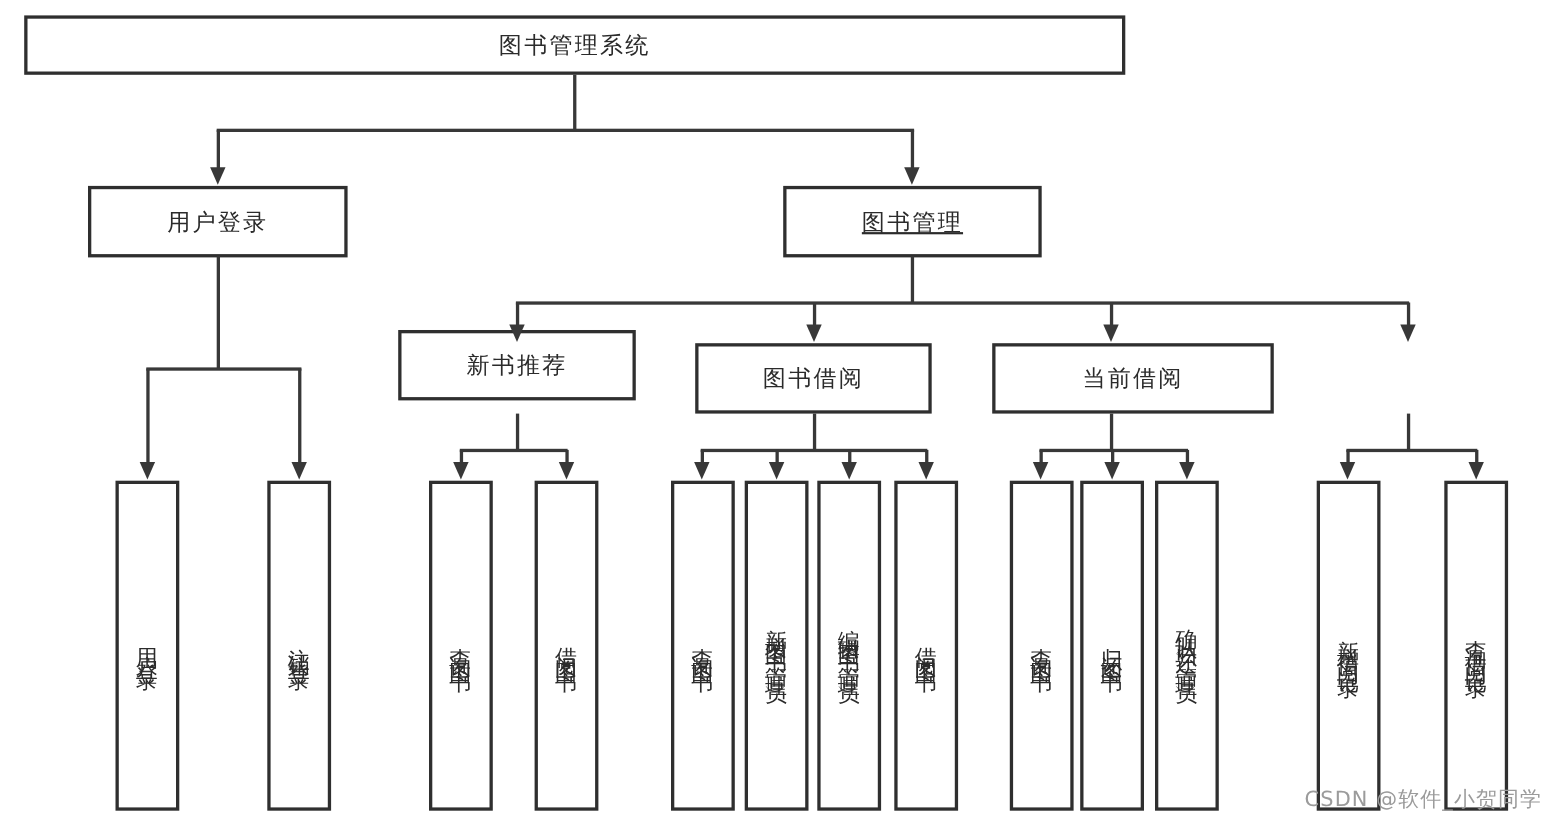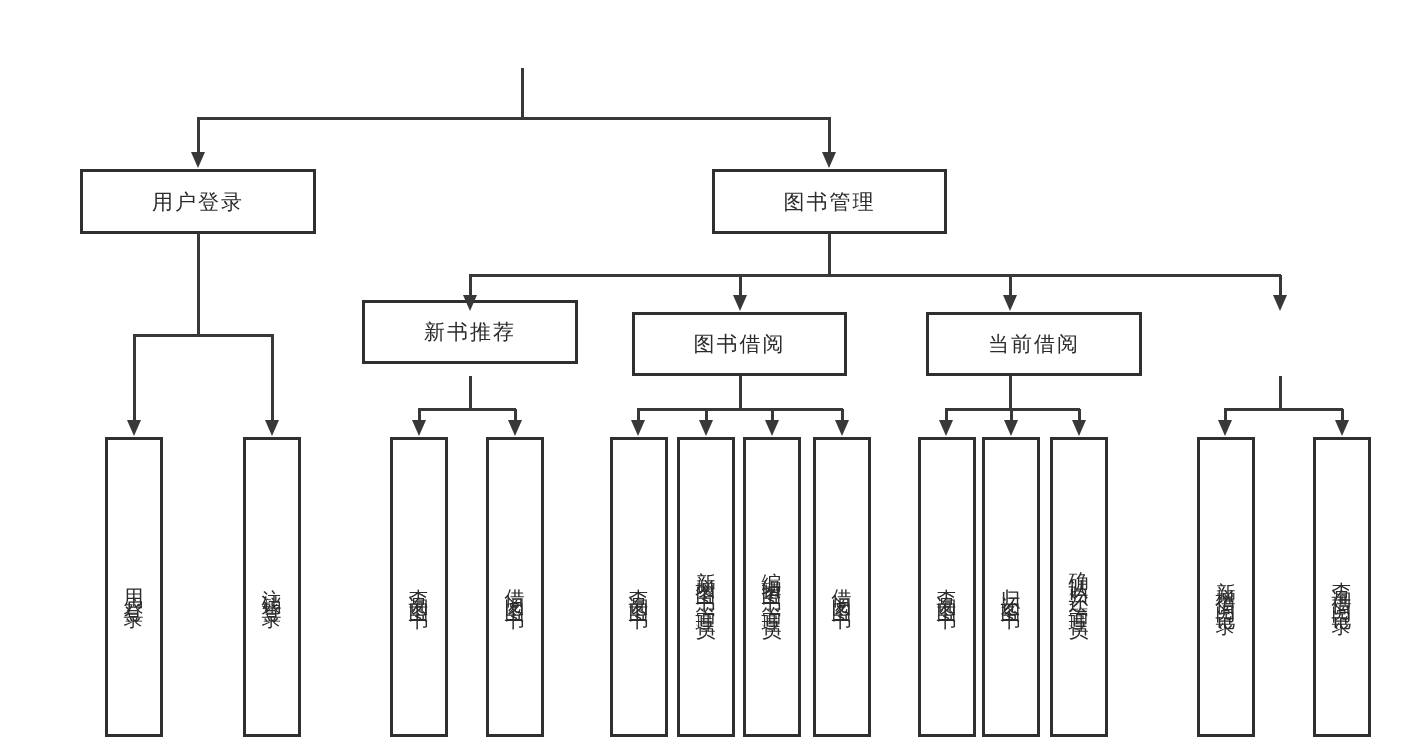--- a/index.html
+++ b/index.html
@@ -32,27 +32,28 @@
   .watermark{
     position:absolute;left:1186px;top:714px;z-index:5;
     color:#9b9b9b;font-size:19px;letter-spacing:1px;white-space:nowrap;
   }
 </style>
 </head>
 <body>
 
 <div class="canvas">
 
+  <div class="box" style="left:22px;top:14px;width:1001px;height:54px;">图书管理系统</div>
 
   <div class="box" style="left:80px;top:169px;width:236px;height:65px;">用户登录</div>
-  <div class="box" style="left:712px;top:169px;width:235px;height:65px;">图书管理</div>
+  <div class="box" style="left:712px;top:169px;width:235px;height:65px;text-decoration:underline;">图书管理</div>
 
   <div class="box" style="left:362px;top:300px;width:216px;height:64px;">新书推荐</div>
   <div class="box" style="left:632px;top:312px;width:215px;height:64px;">图书借阅</div>
-  <div class="box" style="left:902px;top:312px;width:216px;height:64px;margin-left:24px;">当前借阅</div>
+  <div class="box" style="left:902px;top:312px;width:256px;height:64px;">当前借阅</div>
 
   <div class="box leaf" style="left:105px;">
     <span class="vtext">用户登录</span>
   </div>
   <div class="box leaf" style="left:243px;">
     <span class="vtext">注销登录</span>
   </div>
 
   <div class="box leaf" style="left:390px;">
     <span class="vtext">查询图书</span>
@@ -143,14 +144,15 @@
   <div class="vline" style="left:1078px;top:409px;height:13px;"></div>
   <div class="ahead" style="left:1072px;top:420px;"></div>
 
   <div class="vline" style="left:1279px;top:376px;height:33px;"></div>
   <div class="hline" style="left:1224px;top:408px;width:119px;"></div>
   <div class="vline" style="left:1224px;top:409px;height:13px;"></div>
   <div class="ahead" style="left:1218px;top:420px;"></div>
   <div class="vline" style="left:1341px;top:409px;height:13px;"></div>
   <div class="ahead" style="left:1335px;top:420px;"></div>
 
+  <div class="watermark">CSDN @软件_小贺同学</div>
 
 </div>
 
 </body></html>

